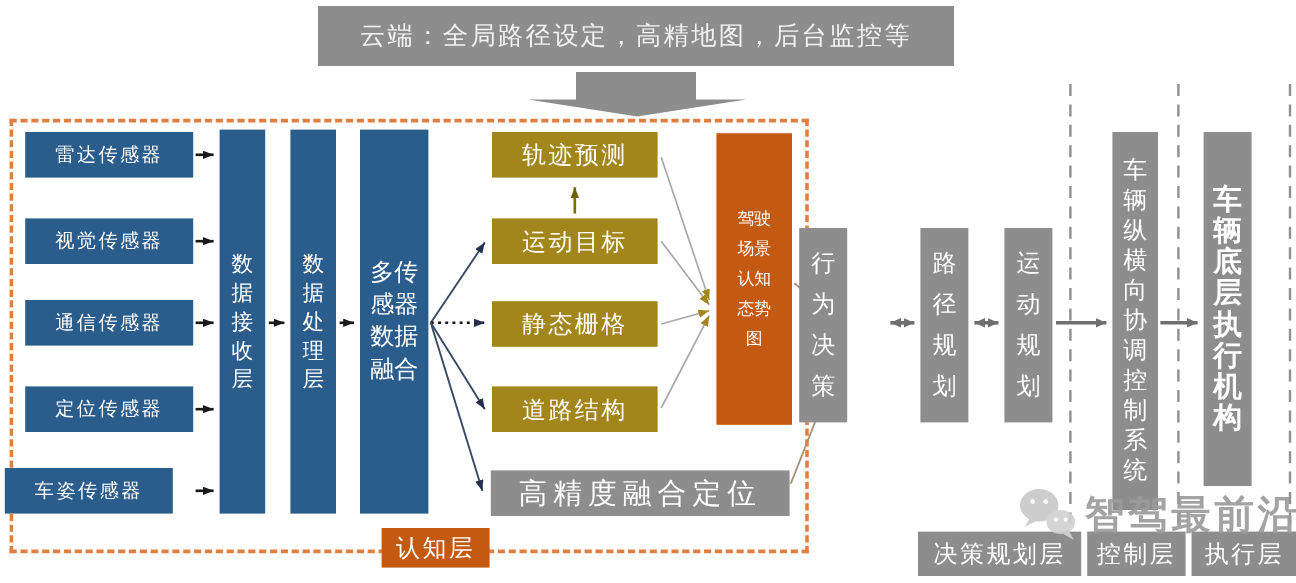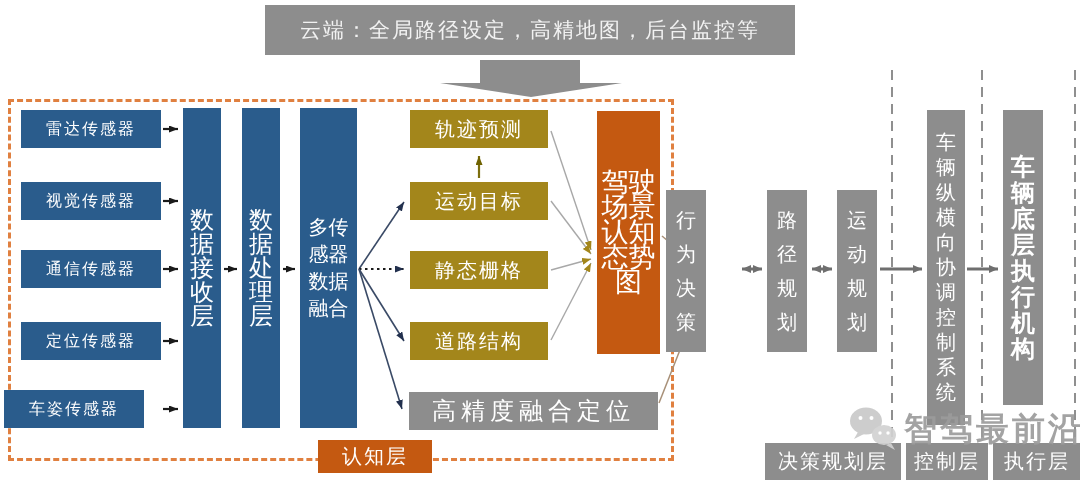--- a/index.html
+++ b/index.html
@@ -8,26 +8,26 @@
     font-family:"Liberation Sans","DejaVu Sans",sans-serif;
   }
   .abs{position:absolute;box-sizing:border-box;}
   .box{display:flex;align-items:center;justify-content:center;color:#fff;text-align:center;}
   .banner{background:var(--neutral-gray,#8d8d8d);font-size:21px;letter-spacing:2px;color:#f2f2f2;}
   .blue{background:var(--sensor-blue,#2a5c8c);font-size:16px;letter-spacing:2px;}
   .bar{background:var(--sensor-blue,#2a5c8c);}
   .yellow{background:var(--perception-yellow,#a3861b);font-size:20px;letter-spacing:2px;}
   .orangebox{background:var(--accent-orange,#c45911);}
   .gray{background:var(--neutral-gray,#8d8d8d);}
-  .vwrap1 span{display:block;width:1.3em;font-size:24px;line-height:24px;text-align:center;}
+  .vwrap1 span{display:block;width:1.3em;font-size:18px;line-height:24px;text-align:center;}
   .vplan span{display:block;width:1.3em;font-size:20px;line-height:34px;text-align:center;}
   .vctrl span{display:block;width:1.3em;font-size:20px;line-height:25px;text-align:center;}
   .vexec span{display:block;width:1.3em;font-size:24px;line-height:26px;text-align:center;font-weight:bold;}
   .wrap2 span{display:block;width:2.65em;font-size:20px;line-height:27px;text-align:center;}
-  .wrap2m span{display:block;width:2.6em;font-size:27px;line-height:25px;text-align:center;}
+  .wrap2m span{display:block;width:2.6em;font-size:14px;line-height:25px;text-align:center;}
   .loc{font-size:24px;letter-spacing:5px;}
   .tag{font-size:20px;letter-spacing:2px;}
   .cogtag{background:var(--accent-orange,#c45911);font-size:20px;letter-spacing:2px;}
   .dashed-frame{border:3px dashed var(--dashed-border-orange,#e08040);}
   #overlay{position:absolute;left:0;top:0;z-index:1;}
   .boxlayer{z-index:2;}
   #watermark{z-index:6;display:flex;align-items:center;opacity:.92;}
   #watermark .wm-text{font-size:33px;font-weight:700;color:#9c9c9c;letter-spacing:3px;white-space:nowrap;margin-left:4px;}
 </style>
 </head>
@@ -142,21 +142,21 @@
     </div>
 
   <div class="abs box gray loc boxlayer" style="left:409px;top:392px;width:249px;height:38px;">
       <span>高精度融合定位</span>
     </div>
 
   <div class="abs box orangebox wrap2m boxlayer" style="left:597px;top:111px;width:63px;height:243px;">
       <span>驾驶场景认知态势图</span>
     </div>
 
-  <div class="abs box cogtag boxlayer" style="left:318px;top:440px;width:114px;height:33px;">
+  <div class="abs box cogtag boxlayer" style="left:318px;top:440px;width:90px;height:33px;">
       <span>认知层</span>
     </div>
 
   <div class="abs box gray vplan boxlayer" style="left:666px;top:190px;width:40px;height:162px;">
       <span>行为决策</span>
     </div>
   <div class="abs box gray vplan boxlayer" style="left:767px;top:190px;width:40px;height:162px;">
       <span>路径规划</span>
     </div>
   <div class="abs box gray vplan boxlayer" style="left:837px;top:190px;width:40px;height:162px;">

